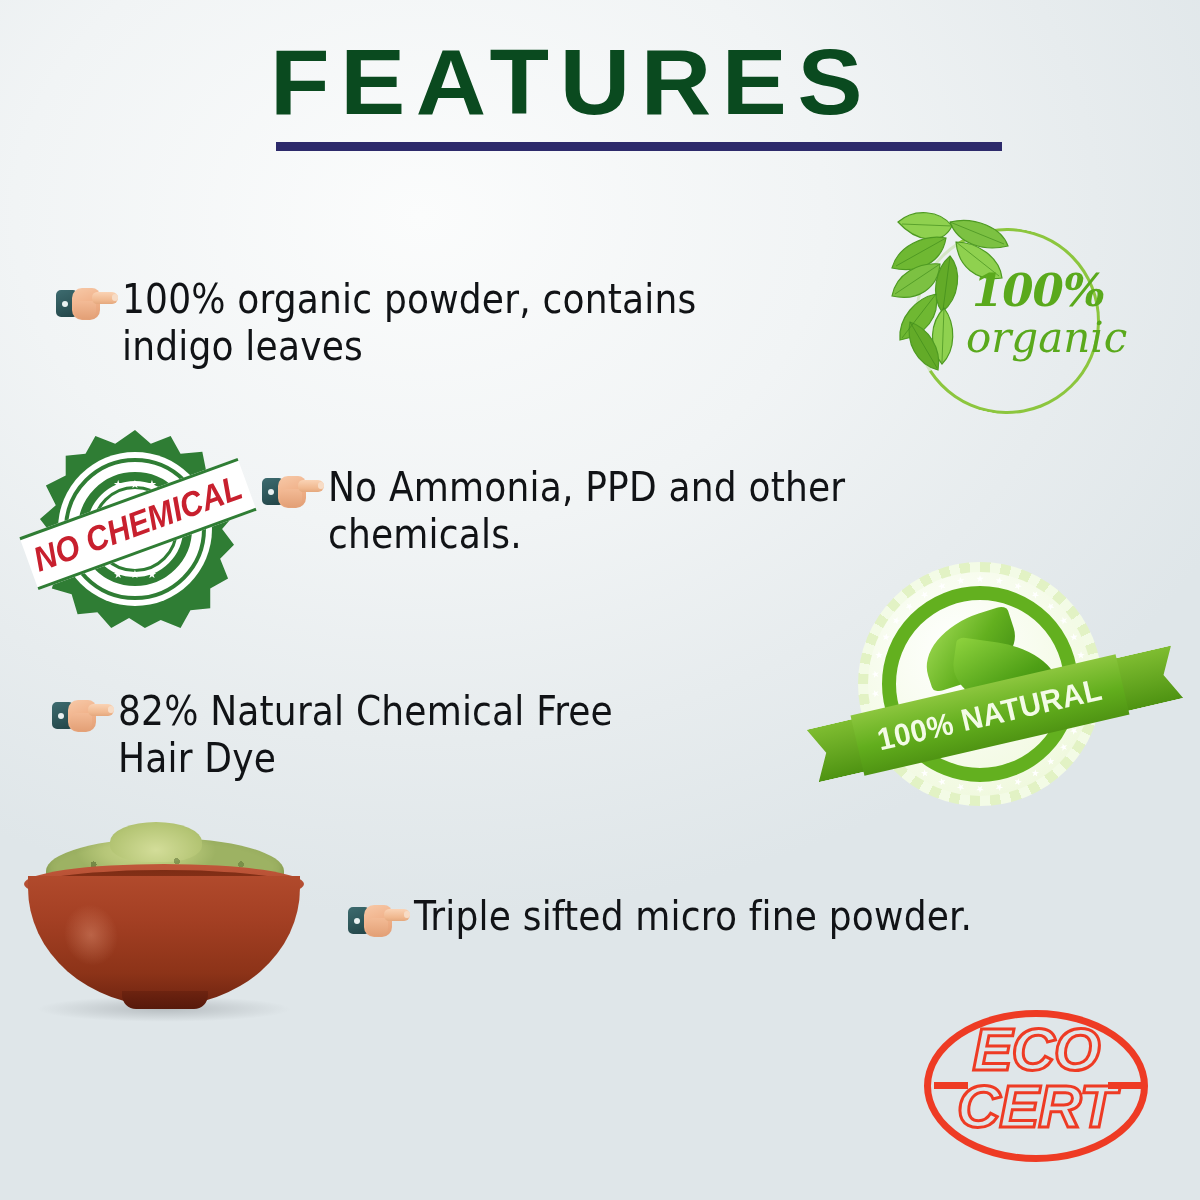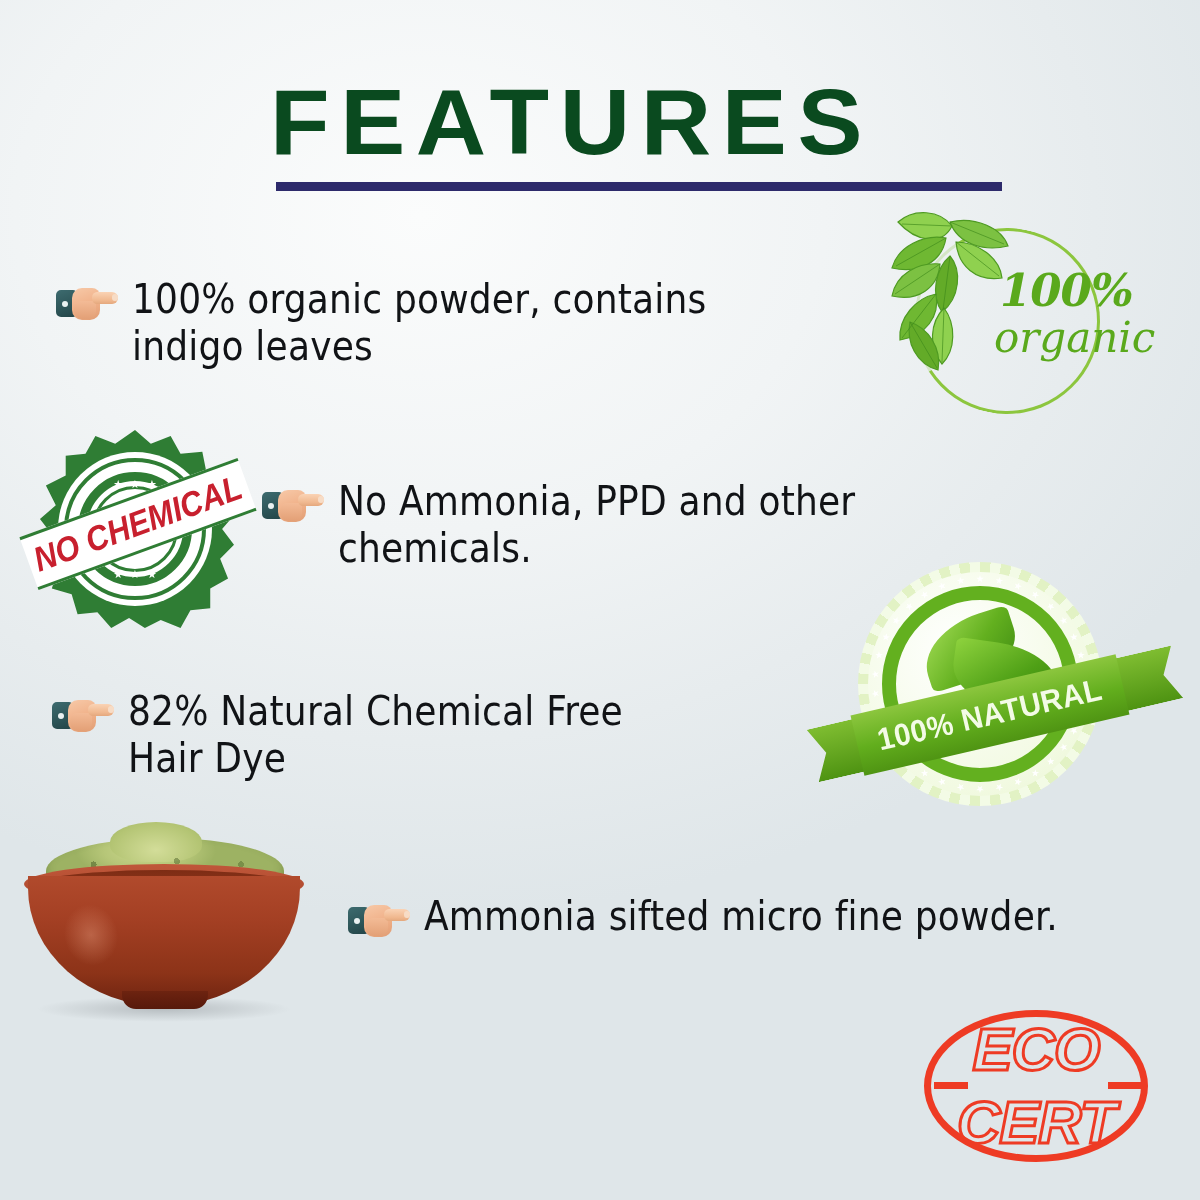--- a/index.html
+++ b/index.html
@@ -55,42 +55,42 @@
     font-weight:bold; font-size:31px; color:#ffffff;
     letter-spacing:0px; line-height:1; transform:scaleX(1.02);
     text-shadow:0 0 2px #000, 0 0 2px #000;
   }
   .usda-strike {
     position:absolute; left:3%; top:24px; width:94%; height:3px; background:#fff;
   }
 
   
   .title {
-    position:absolute; left:270px; top:36px; width:760px;margin-top:40px;
+    position:absolute; left:270px; top:36px; width:760px;
   }
   .title h1 {
     font-family:"Liberation Sans", sans-serif;
     font-weight:bold; font-size:92px; line-height:1;
     color:#0a4a1f; letter-spacing:10px;
     transform:scaleX(1.06); transform-origin:left center;
   }
   .title-rule {
     position:absolute; left:6px; top:106px; width:726px; height:9px;
     background:#2d2a6b;
   }
 
   
-  .feat { position:absolute; display:flex; align-items:flex-start; gap:14px; }
+  .feat { position:absolute; display:flex; align-items:flex-start; gap:4px; }
   .feat-text {
     font-family:"DejaVu Sans Condensed", "Liberation Sans Narrow", "Liberation Sans", sans-serif;
     font-weight:300; font-size:40px; line-height:1.18; color:#111316;
     letter-spacing:0.2px; white-space:pre-line;
   }
   .f-row1 { left:56px; top:276px; width:830px; }
-  .f-row2 { left:262px; top:478px; width:780px; }
+  .f-row2 { left:262px; top:464px; width:780px; }
   .f-row3 { left:52px; top:688px; width:790px; }
   .f-row4 { left:348px; top:893px; width:830px; }
 
   
   .hand { position:relative; width:62px; height:40px; flex:0 0 62px; margin-top:9px; }
   .hand .cuff {
     position:absolute; left:0; top:5px; width:20px; height:27px;
     background:linear-gradient(160deg,#3d6b6f 0%, #2d5558 60%, #234447 100%);
     border-radius:5px 3px 3px 5px;
   }
@@ -122,21 +122,21 @@
   .organic-badge { position:absolute; left:880px; top:212px; width:244px; height:212px; }
   .ob-ring {
     position:absolute; left:34px; top:16px; width:186px; height:186px;
     border-radius:50%; border:3px solid #8cc63e;
     border-left-color:rgba(140,198,62,0.25);
     transform:rotate(12deg);
   }
   .ob-text {
     position:absolute; left:92px; top:56px; width:150px; text-align:left;
     font-family:"DejaVu Serif", "Liberation Serif", serif;
-    font-style:italic; color:#5aa91c; line-height:1.0;margin-left:28px;
+    font-style:italic; color:#5aa91c; line-height:1.0;
   }
   .ob-text .pct { display:block; font-size:45px; font-weight:bold; letter-spacing:-1px;}
   .ob-text .word { display:block; font-size:42px; margin-top:4px; margin-left:-6px;}
   .leafcluster { position:absolute; left:0; top:0; width:150px; height:170px; }
 
   
   .nochem { position:absolute; left:30px; top:428px; width:214px; height:202px; }
   .nc-star {
     position:absolute; left:6px; top:2px; width:198px; height:198px;
     background:#2f7d34;
@@ -307,21 +307,21 @@
   .ec-dash.l { left:16px; }
   .ec-dash.r { left:190px; }
   .ec-words {
     position:absolute; left:0; top:18px; width:236px; text-align:center;
     font-family:"Liberation Sans", sans-serif;
     font-weight:bold; font-style:italic; line-height:0.92;
     color:transparent;
     -webkit-text-stroke:3px #ee3b24;
   }
   .ec-words .l1 { display:block; font-size:60px; letter-spacing:-1px; }
-  .ec-words .l2 { display:block; font-size:60px; letter-spacing:-1px; margin-top:18px;}
+  .ec-words .l2 { display:block; font-size:60px; letter-spacing:-1px; margin-top:2px;}
 </style>
 </head>
 <body>
 
 <div class="stage">
 
 
   <div class="title">
     <h1>FEATURES</h1>
     <div class="title-rule"></div>
@@ -364,21 +364,21 @@
   </div>
 
   <div class="feat f-row4">
     <span class="hand">
       <span class="cuff"></span>
         <span class="palm"></span>
         <span class="knuckles"></span>
       <span class="finger"></span>
         <span class="nail"></span>
     </span>
-    <span class="feat-text">Ammonia sifted micro fine powder.</span>
+    <span class="feat-text">Triple sifted micro fine powder.</span>
   </div>
 
   <div class="organic-badge">
     <div class="ob-ring"></div>
     <svg class="leafcluster" viewBox="0 0 150 170">
       <g stroke="#4e9a22" stroke-width="1.2">
         <path d="M70 10 C95 4 122 16 128 34 C104 40 78 32 70 10 Z" fill="#7cc142"></path>
         <path d="M72 14 C60 -2 34 -4 18 10 C36 30 62 34 72 14 Z" fill="#8fd14f"></path>
         <path d="M66 26 C44 22 18 34 12 56 C40 62 62 50 66 26 Z" fill="#6fb832"></path>
         <path d="M76 30 C98 30 120 46 122 66 C96 70 78 54 76 30 Z" fill="#8fd14f"></path>

